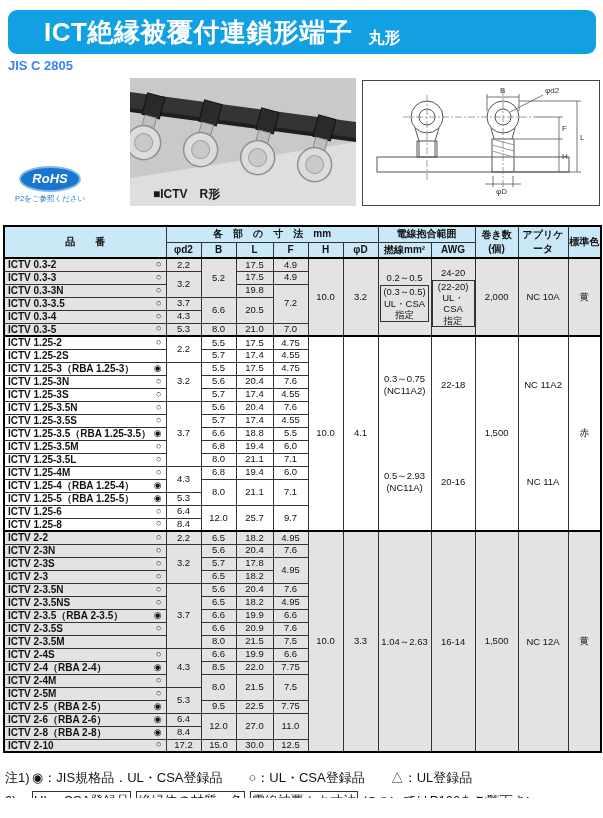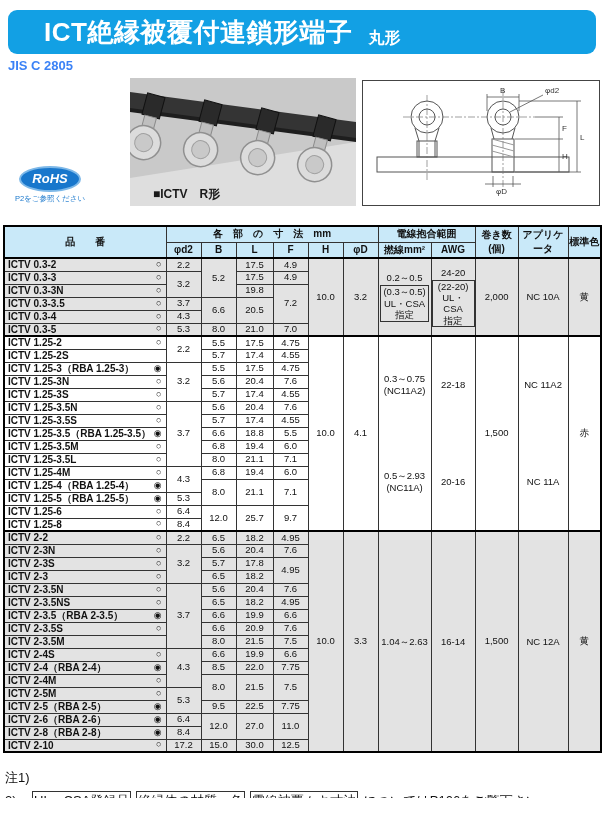--- a/index.html
+++ b/index.html
@@ -708,20 +708,21 @@
           <td>15.0</td>
           <td>30.0</td>
           <td>12.5</td>
         </tr>
       </tbody>
   </table>
 
   <div class="notes" id="notes">
       <div class="note">
         <span class="note-label">注1)</span>
+        <span class="note-text">◉：JIS規格品．UL・CSA登録品　　○：UL・CSA登録品　　△：UL登録品</span>
       </div>
       <div class="note">
         <span class="note-label">2)</span>
         <span class="note-box">UL・CSA登録品</span>
         <span class="note-box">絶縁体の材質・色</span>
         <span class="note-box">電線被覆ムキ寸法</span>
         <span class="note-text">についてはP106をご覧下さい。</span>
       </div>
       <div class="note">
         <span class="note-label">3)</span>

